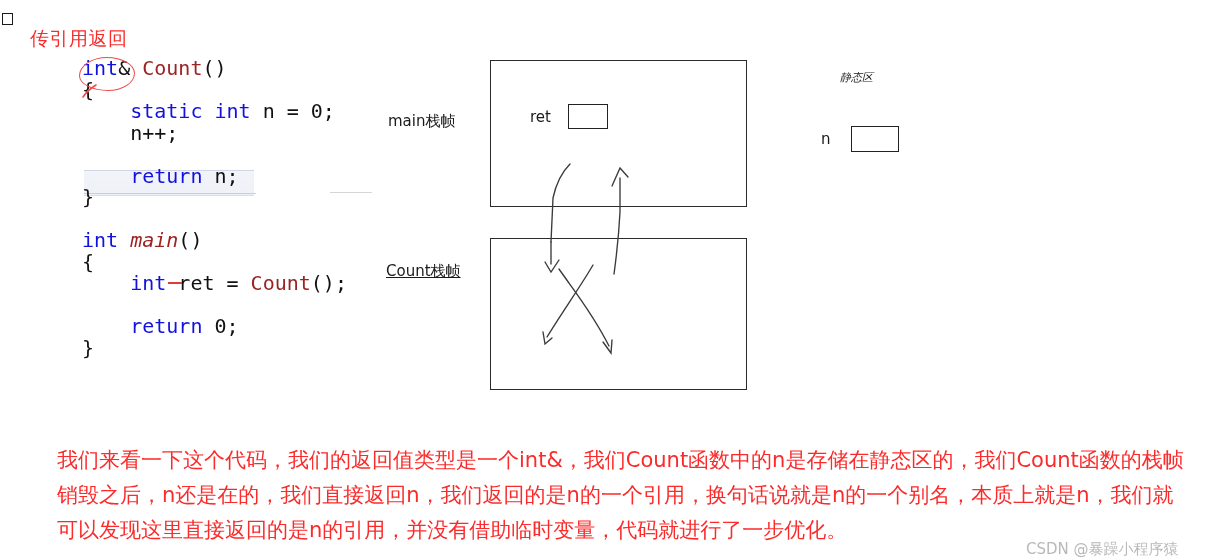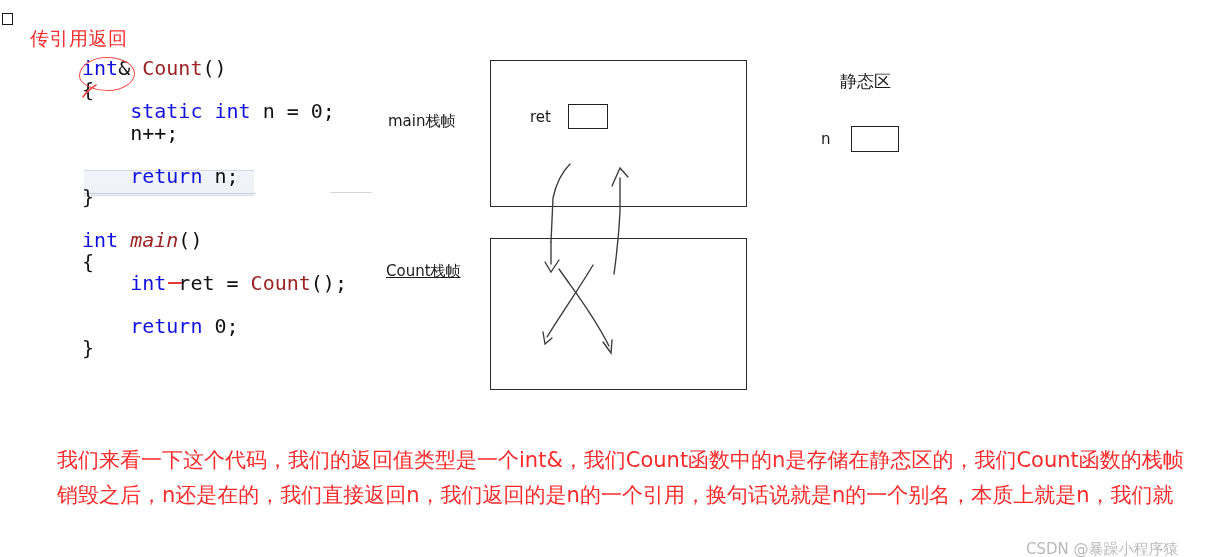--- a/index.html
+++ b/index.html
@@ -97,21 +97,21 @@
 
   
   .diagram-label {
     font-family: "DejaVu Sans", sans-serif;
     font-size: 15px;
     color: #1a1a1a;
     white-space: nowrap;
   }
   #label-main-frame  { left: 388px; top: 100px; }
   #label-count-frame { left: 386px; top: 250px; text-decoration: underline; }
-  #label-static-area { left: 840px; top: 58px; font-size: 17px; }
+  #label-static-area { left: 840px; top: 58px; font-size: 11px; font-style: italic; }
 
   
   #box-main-frame {
     left: 490px; top: 48px;
     width: 257px; height: 147px;
     border: 1.3px solid #2b2b2b;
     box-sizing: border-box;
     background: transparent;
   }
   #box-count-frame {
@@ -225,17 +225,18 @@
       <path d="M603,330 L611,341 L612,328"></path>
 
       <path d="M593,253 C582,272 563,299 547,325"></path>
       <path d="M543,320 L545,332 L552,326"></path>
     </g>
   </svg>
 
   <div class="abs" id="explanation">
     <div class="exp-line">我们来看一下这个代码，我们的返回值类型是一个int&amp;，我们Count函数中的n是存储在静态区的，我们Count函数的栈帧</div>
     <div class="exp-line">销毁之后，n还是在的，我们直接返回n，我们返回的是n的一个引用，换句话说就是n的一个别名，本质上就是n，我们就</div>
+    <div class="exp-line">可以发现这里直接返回的是n的引用，并没有借助临时变量，代码就进行了一步优化。</div>
   </div>
 
   <div class="abs" id="watermark">CSDN @暴躁小程序猿</div>
 
 </div>
 
 </body></html>

